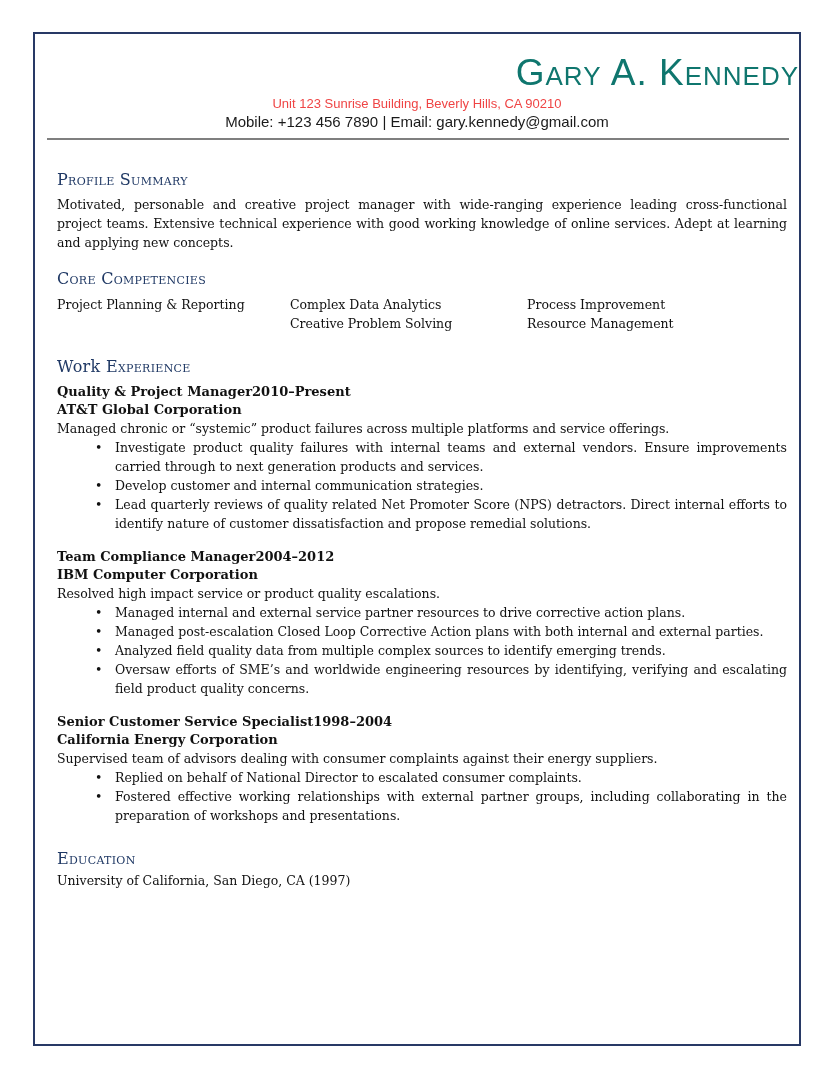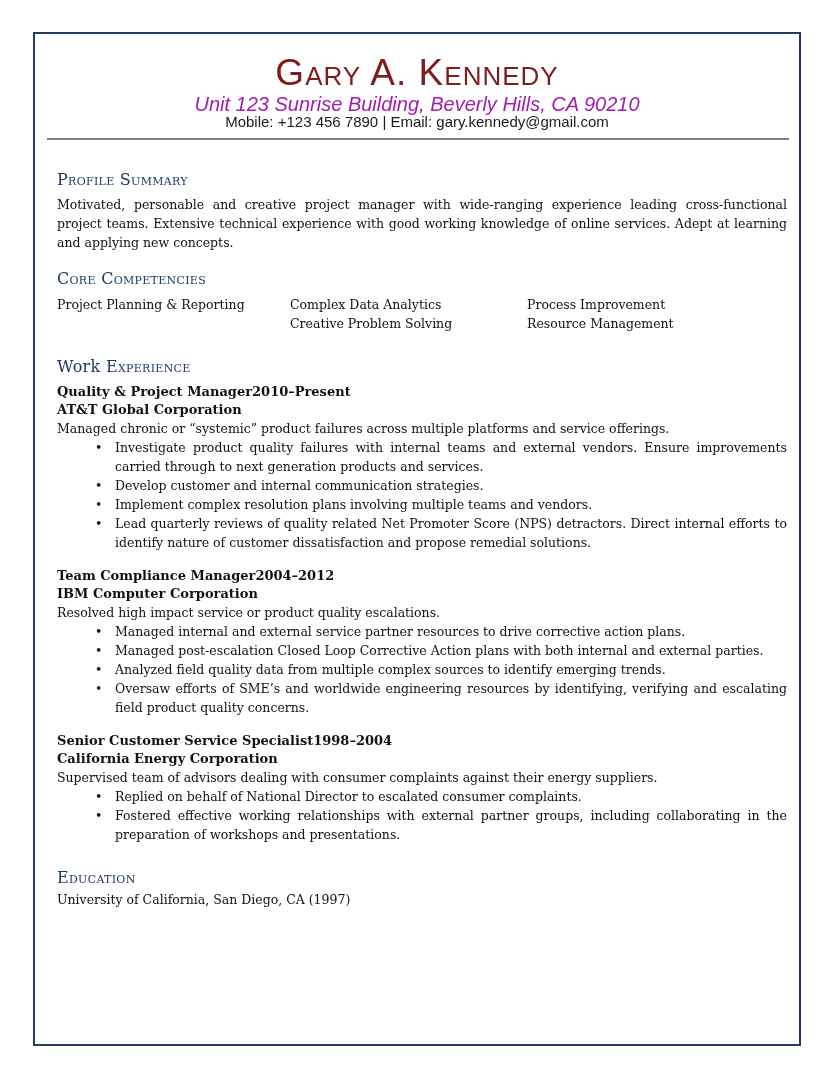--- a/index.html
+++ b/index.html
@@ -30,29 +30,29 @@
   .header {
     padding-top: 20px;
     text-align: center;
     font-family: "Liberation Sans", sans-serif;
   }
   .name {
     font-size: 37px;
     line-height: 38px;
     font-variant: small-caps;
     letter-spacing: 1px;
-    color: #7f1d1d;
+    color: #0f766e;
     font-weight: 400;
+    text-align: right;
   }
   .addr-line {
     margin-top: 3px;
-    font-size: 20px;
-    line-height: 18px;
-    color: #a21caf;
-    font-style: italic;
+    font-size: 13px;
+    line-height: 18px;
+    color: #ef4444;
   }
   .contact-line {
     font-size: 15px;
     line-height: 18px;
     color: #1a1a1a;
   }
   .header-rule {
     border: none;
     border-top: 2px solid #7f7f7f;
     margin: 7px 10px 0 12px;
@@ -175,21 +175,20 @@
         <div class="job first">
           <div class="job-title-row">
             <span>Quality &amp; Project Manager</span>
             <span>2010–Present</span>
           </div>
           <div class="job-company">AT&amp;T Global Corporation</div>
           <div class="job-summary">Managed chronic or “systemic” product failures across multiple platforms and service offerings.</div>
           <ul class="bullets">
             <li>Investigate product quality failures with internal teams and external vendors. Ensure improvements carried through to next generation products and services.</li>
             <li>Develop customer and internal communication strategies.</li>
-            <li>Implement complex resolution plans involving multiple teams and vendors.</li>
             <li>Lead quarterly reviews of quality related Net Promoter Score (NPS) detractors. Direct internal efforts to identify nature of customer dissatisfaction and propose remedial solutions.</li>
           </ul>
         </div>
 
         <div class="job">
           <div class="job-title-row">
             <span>Team Compliance Manager</span>
             <span>2004–2012</span>
           </div>
           <div class="job-company">IBM Computer Corporation</div>

